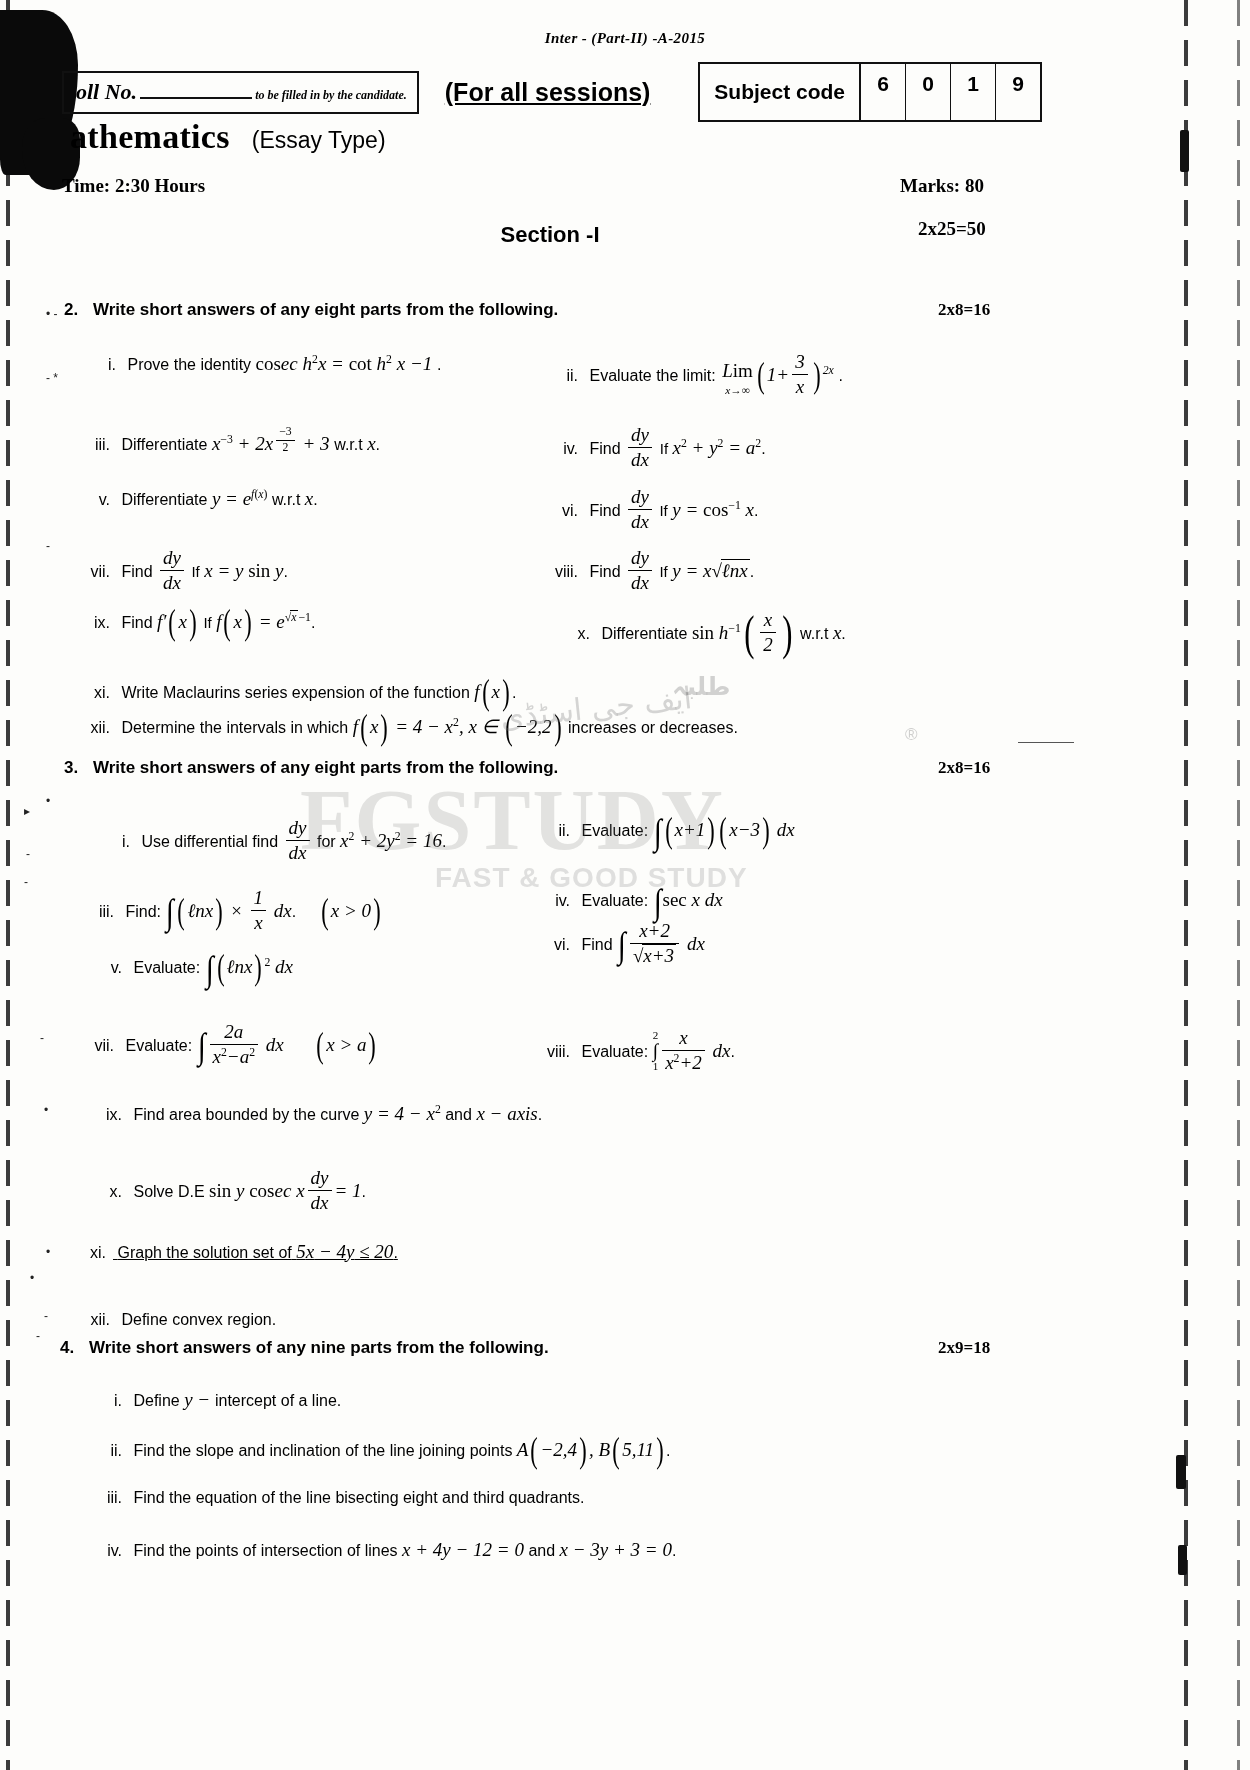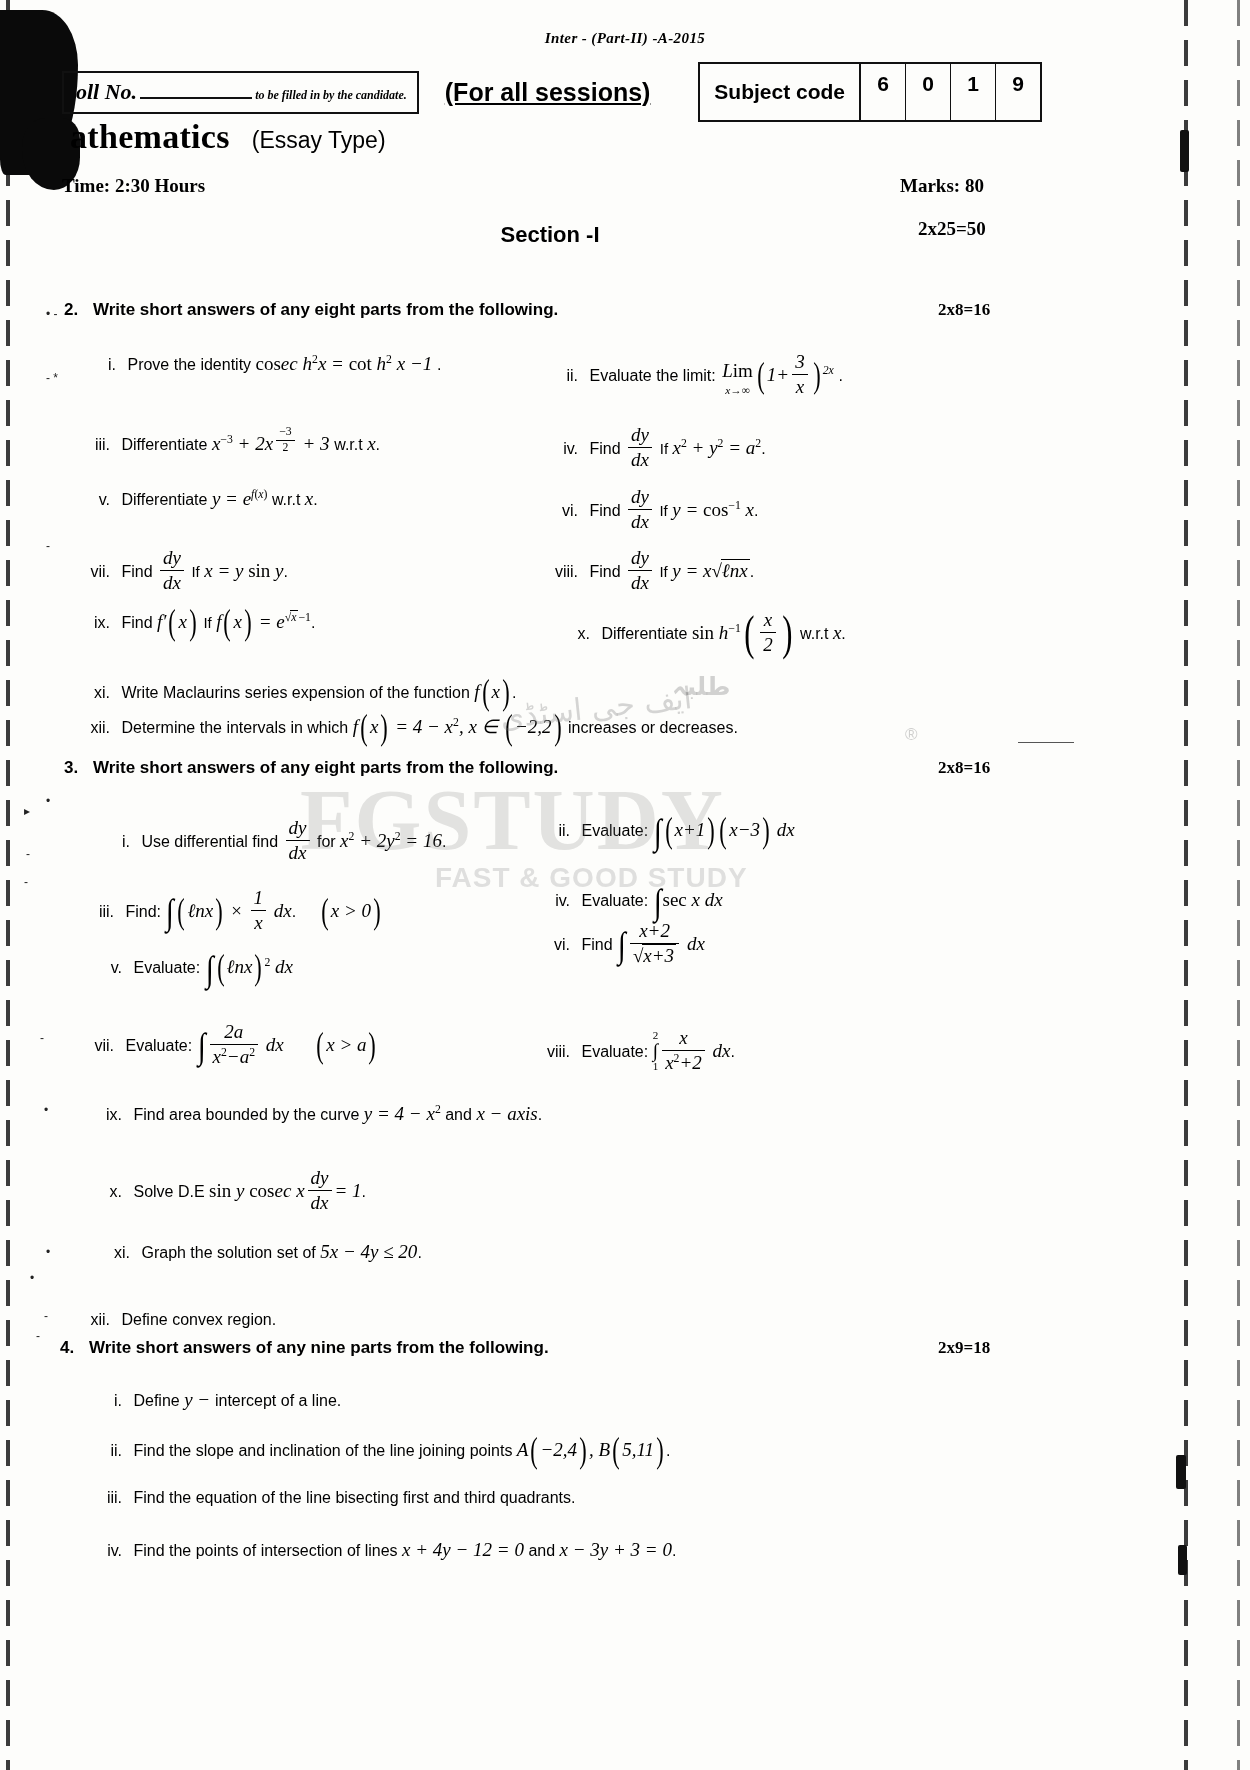--- a/index.html
+++ b/index.html
@@ -589,21 +589,21 @@
 
   <div class="part" style="left:92px; top:1168px;">
     <span class="rn">x.</span>
     <span>Solve D.E</span>
     <span class="m"><span class="up">sin</span> <i>y</i> <span class="up">cos</span><i>ec</i> <i>x</i><span class="frac">
           <span><i>dy</i></span>
           <span><i>dx</i></span>
         </span>= 1</span><span style="font-size:16px;">.</span>
   </div>
 
-  <div class="part" style="left:100px; top:1240px;">
+  <div class="part" style="left:76px; top:1240px;text-decoration:underline;">
     <span class="rn">xi.</span>
     <span>Graph the solution set of</span>
     <span class="m">5<i>x</i> − 4<i>y</i> ≤ 20</span><span style="font-size:16px;">.</span>
   </div>
 
   <div class="part" style="left:80px; top:1290px;margin-top:20px;">
     <span class="rn">xii.</span>
     <span>Define convex region.</span>
   </div>
 
@@ -620,21 +620,21 @@
   </div>
 
   <div class="part" style="left:92px; top:1438px;">
     <span class="rn">ii.</span>
     <span>Find the slope and inclination of the line joining points</span>
     <span class="m"><i>A</i><span class="paren">(</span>−2,4<span class="paren">)</span>, <i>B</i><span class="paren">(</span>5,11<span class="paren">)</span></span><span style="font-size:16px;">.</span>
   </div>
 
   <div class="part" style="left:92px; top:1488px;">
     <span class="rn">iii.</span>
-    <span>Find the equation of the line bisecting first and third quadrants.</span>
+    <span>Find the equation of the line bisecting eight and third quadrants.</span>
   </div>
 
   <div class="part" style="left:92px; top:1538px;">
     <span class="rn">iv.</span>
     <span>Find the points of intersection of lines</span>
     <span class="m"><i>x</i> + 4<i>y</i> − 12 = 0</span>
     <span style="font-size:16px;">and</span>
     <span class="m"><i>x</i> − 3<i>y</i> + 3 = 0</span><span style="font-size:16px;">.</span>
   </div>
 

